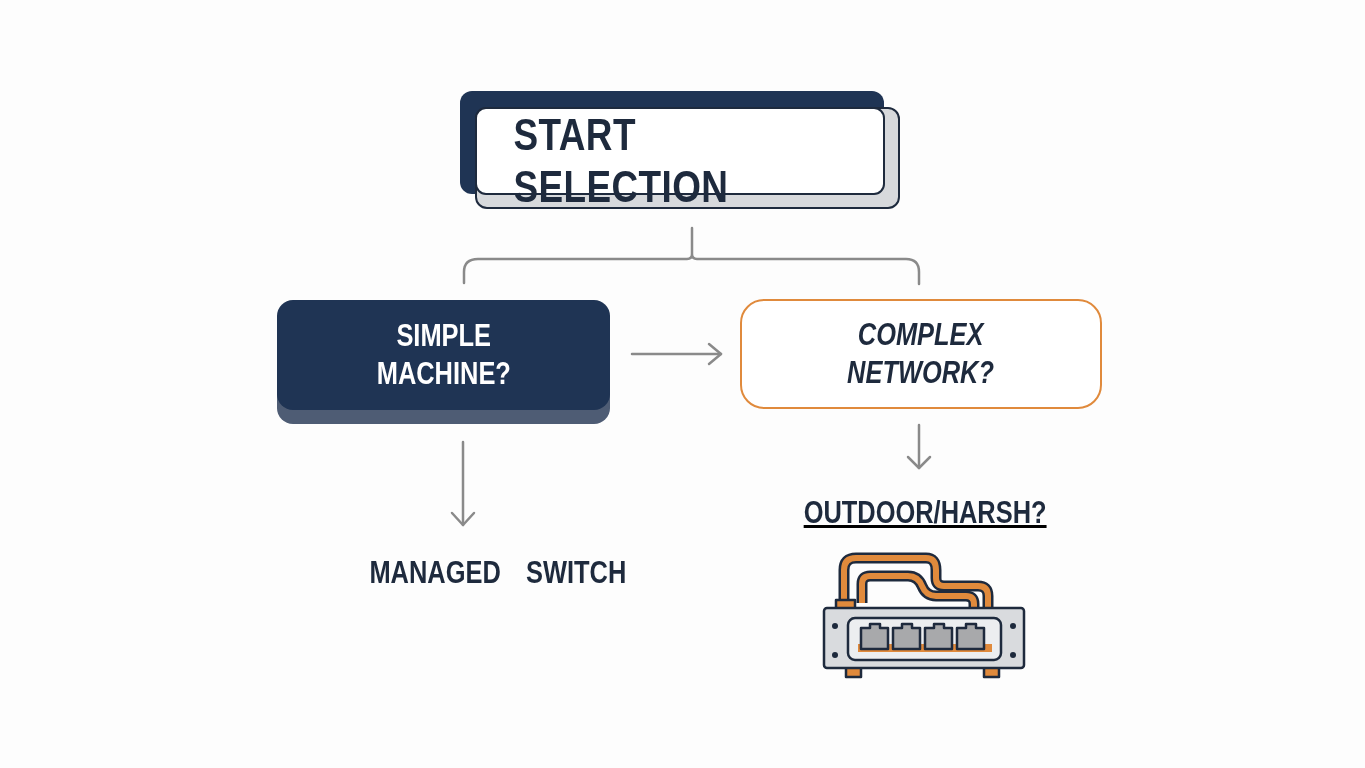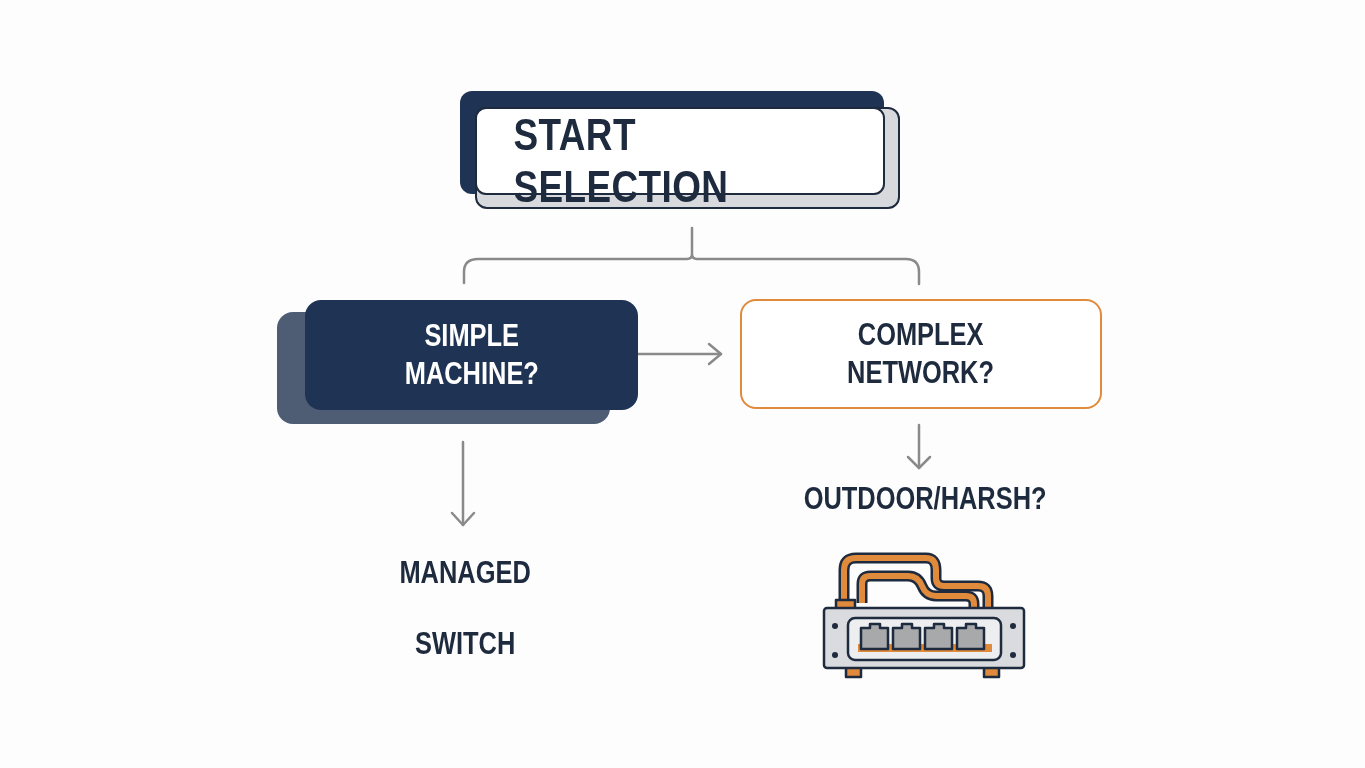--- a/index.html
+++ b/index.html
@@ -30,36 +30,36 @@
   #start-label { font-size: 45px; color: #1e2a3d; letter-spacing: 0.5px; }
 
   
   #simple-shadow {
     left: 277px; top: 312px; width: 333px; height: 112px;
     background: #4e5c74; border-radius: 16px;
   }
   #simple-box {
     left: 277px; top: 300px; width: 333px; height: 110px;
     background: #1f3454; border-radius: 16px;
-    display: flex; flex-direction: column; align-items: center; justify-content: center; margin-left: 28px;
+    display: flex; flex-direction: column; align-items: center; justify-content: center;
   }
   .node-text { font-size: 31px; line-height: 38px; text-align: center; }
   #simple-box .node-text { color: #ffffff; }
 
   
   #complex-box {
     left: 740px; top: 299px; width: 362px; height: 110px;
-    background: #ffffff; border: 2.5px solid #e08a3c; border-radius: 16px; box-sizing: border-box;
-    display: flex; flex-direction: column; align-items: center; justify-content: center;
+    background: #ffffff; border: 2.5px solid #e08a3c; border-radius: 24px; box-sizing: border-box;
+    display: flex; flex-direction: column; align-items: center; justify-content: center; font-style: italic;
   }
   #complex-box .node-text { color: #1e2a3d; }
 
   .leaf-text { color: #1e2a3d; font-size: 31px; line-height: 40px; text-align: center; }
-  #managed-switch { left: 355px; top: 553px; width: 220px; display: flex; flex-direction: column; align-items: center; gap: 31px; }
-  #outdoor-q { left: 770px; top: 479px; width: 310px; display: flex; justify-content: center; }
+  #managed-switch { left: 355px; top: 553px; width: 220px; display: flex; align-items: flex-start; }
+  #outdoor-q { left: 770px; top: 493px; width: 310px; display: flex; justify-content: center; text-decoration: underline; }
 
   svg.connectors { position: absolute; left: 0; top: 0; }
 </style>
 </head>
 <body>
 
 <svg class="connectors" width="1365" height="768">
   <g fill="none" stroke="#8a8a8a" stroke-width="2.5" stroke-linecap="round" stroke-linejoin="round">
     <path d="M692 228 L692 254 Q692 259 687 259 L478 259 Q464 259 464 272 L464 283 M692 254 Q692 259 697 259 L906 259 Q919 259 919 272 L919 284"></path>
     <g>

